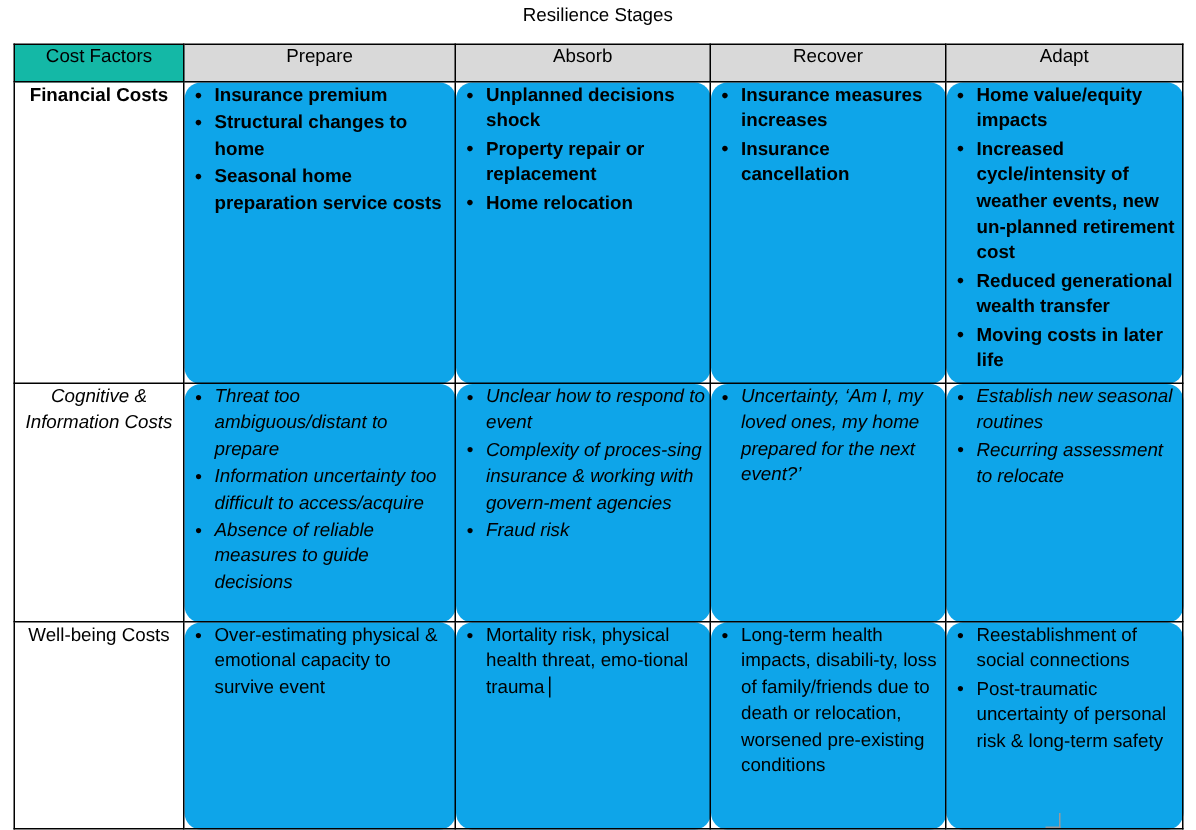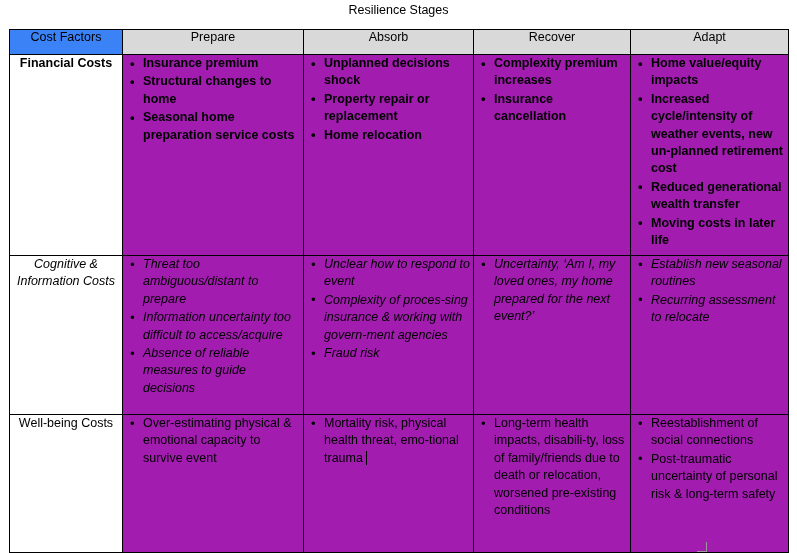--- a/index.html
+++ b/index.html
@@ -66,38 +66,39 @@
   thead th {
     height: 24px;
     font-weight: normal;
     font-size: 12.5px;
     line-height: 14px;
     text-align: center;
     vertical-align: middle;
     padding: 2px 2px 3px 2px;
   }
   thead th.corner {
-    background: #3b82f6;
+    background: #14b8a6;
   }
   thead th.stage {
     background: #d9d9d9;
   }
 
   td.rowlabel {
     text-align: center;
     vertical-align: middle;
     font-size: 12.5px;
     line-height: 17px;
     padding: 2px 6px;
     background: #ffffff;
   }
 
   td.cell {
     padding: 6px 4px 4px 4px;
-    background: #a21caf;
+    background: #0ea5e9;
+    border-radius: 11px;
   }
 
   ul.bullets {
     margin: 0;
     padding: 0 0 0 20px;
     list-style: none;
   }
   ul.bullets li {
     position: relative;
     font-size: 12.5px;
@@ -177,21 +178,21 @@
           </td>
           <td class="cell">
             <ul class="bullets">
                 <li>Unplanned decisions shock</li>
                 <li>Property repair or replacement</li>
                 <li>Home relocation</li>
               </ul>
           </td>
           <td class="cell">
             <ul class="bullets">
-                <li>Complexity premium increases</li>
+                <li>Insurance measures increases</li>
                 <li>Insurance cancellation</li>
               </ul>
           </td>
           <td class="cell">
             <ul class="bullets">
                 <li>Home value/equity impacts</li>
                 <li>Increased cycle/intensity of weather events, new un-planned retirement cost</li>
                 <li>Reduced generational wealth transfer</li>
                 <li>Moving costs in later life</li>
               </ul>

